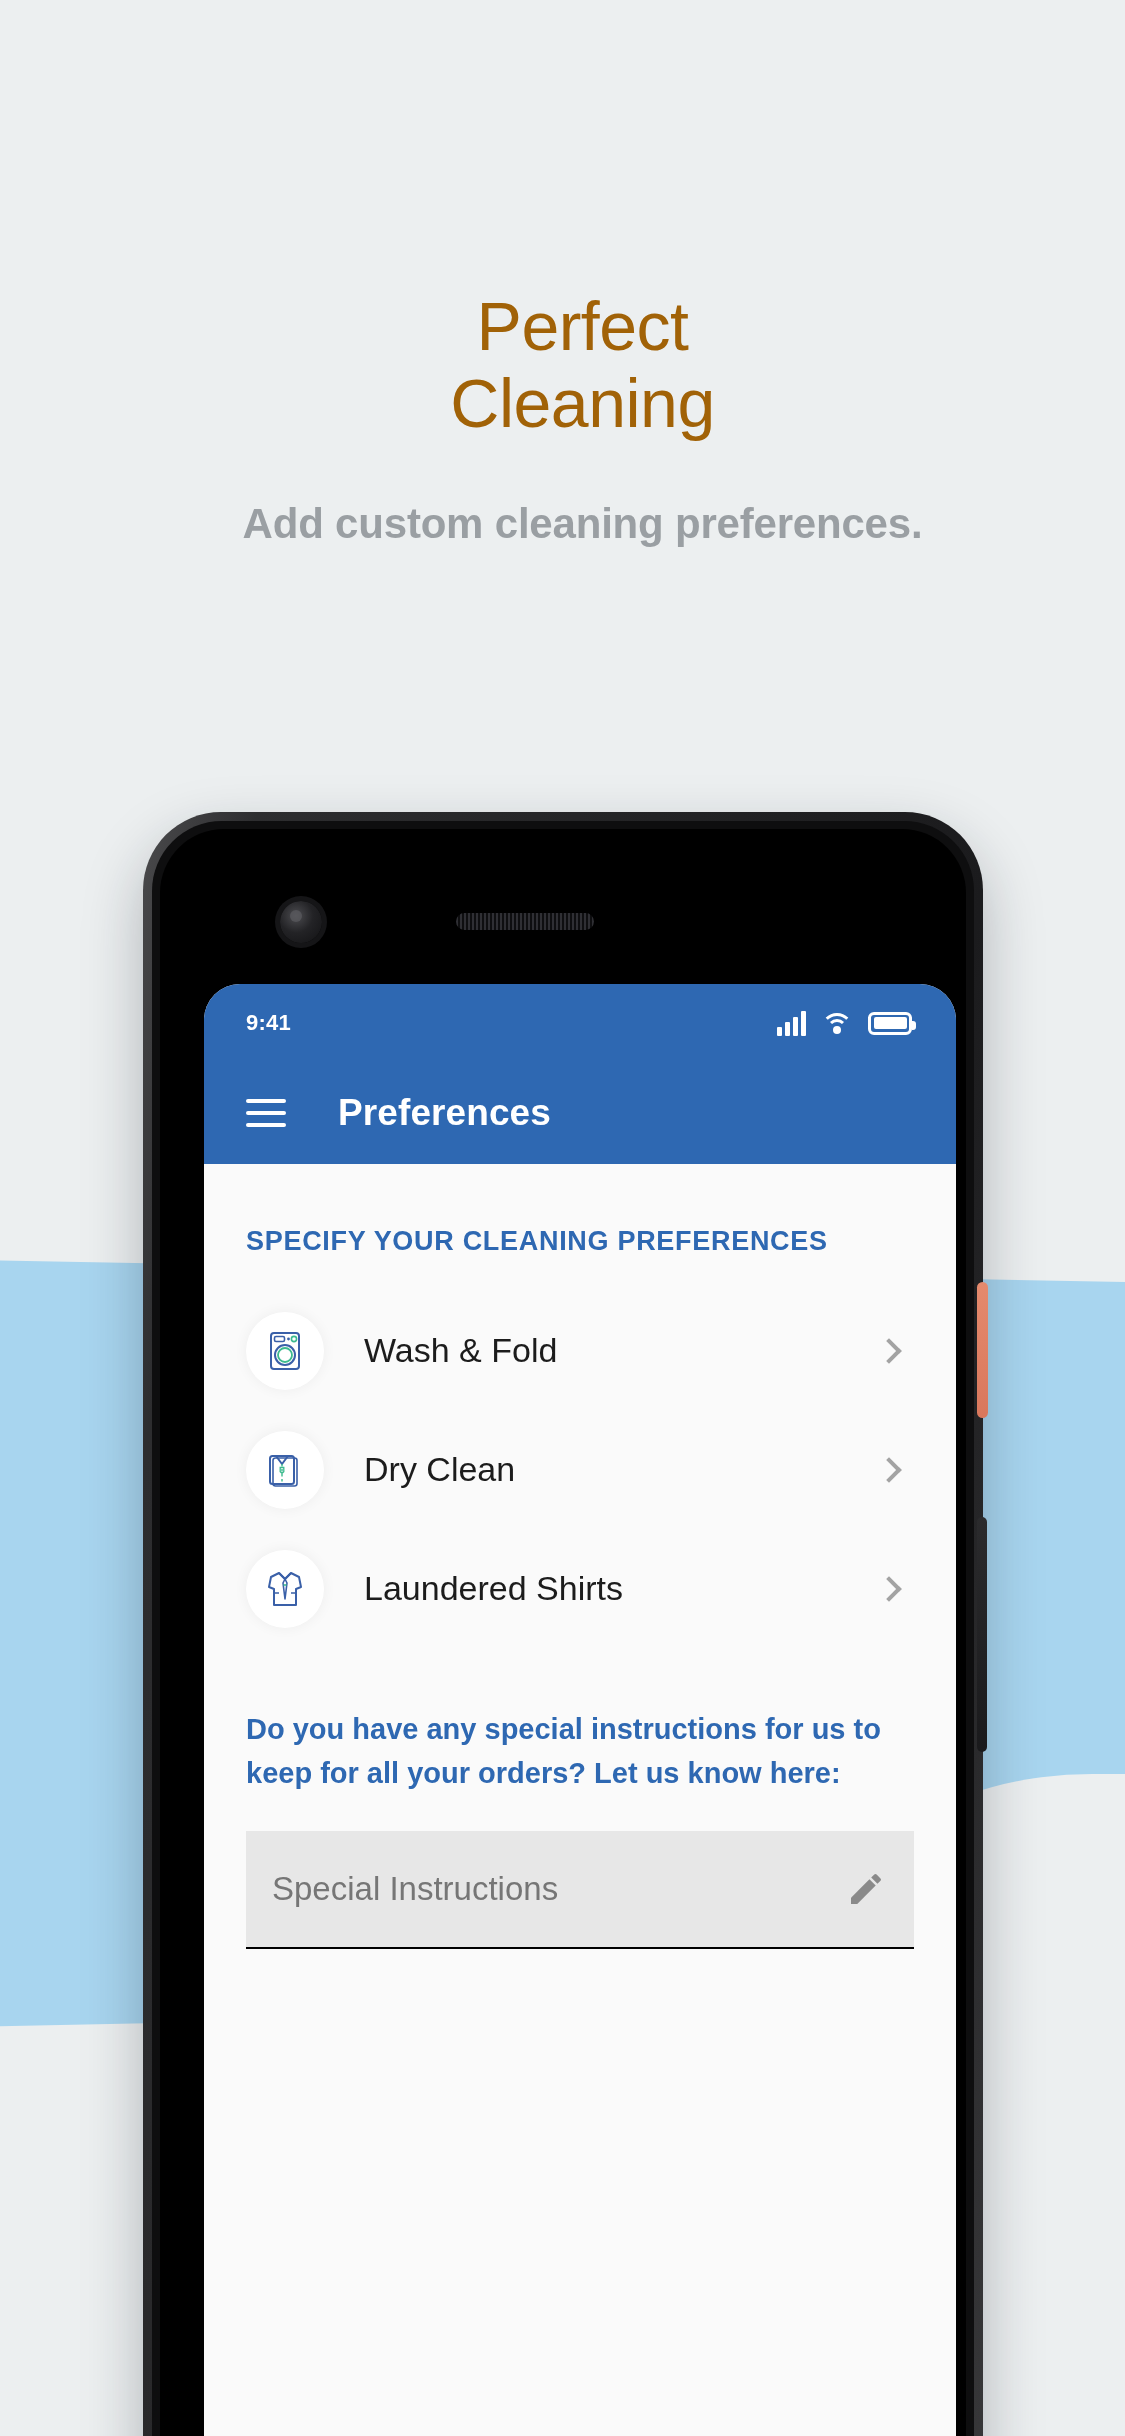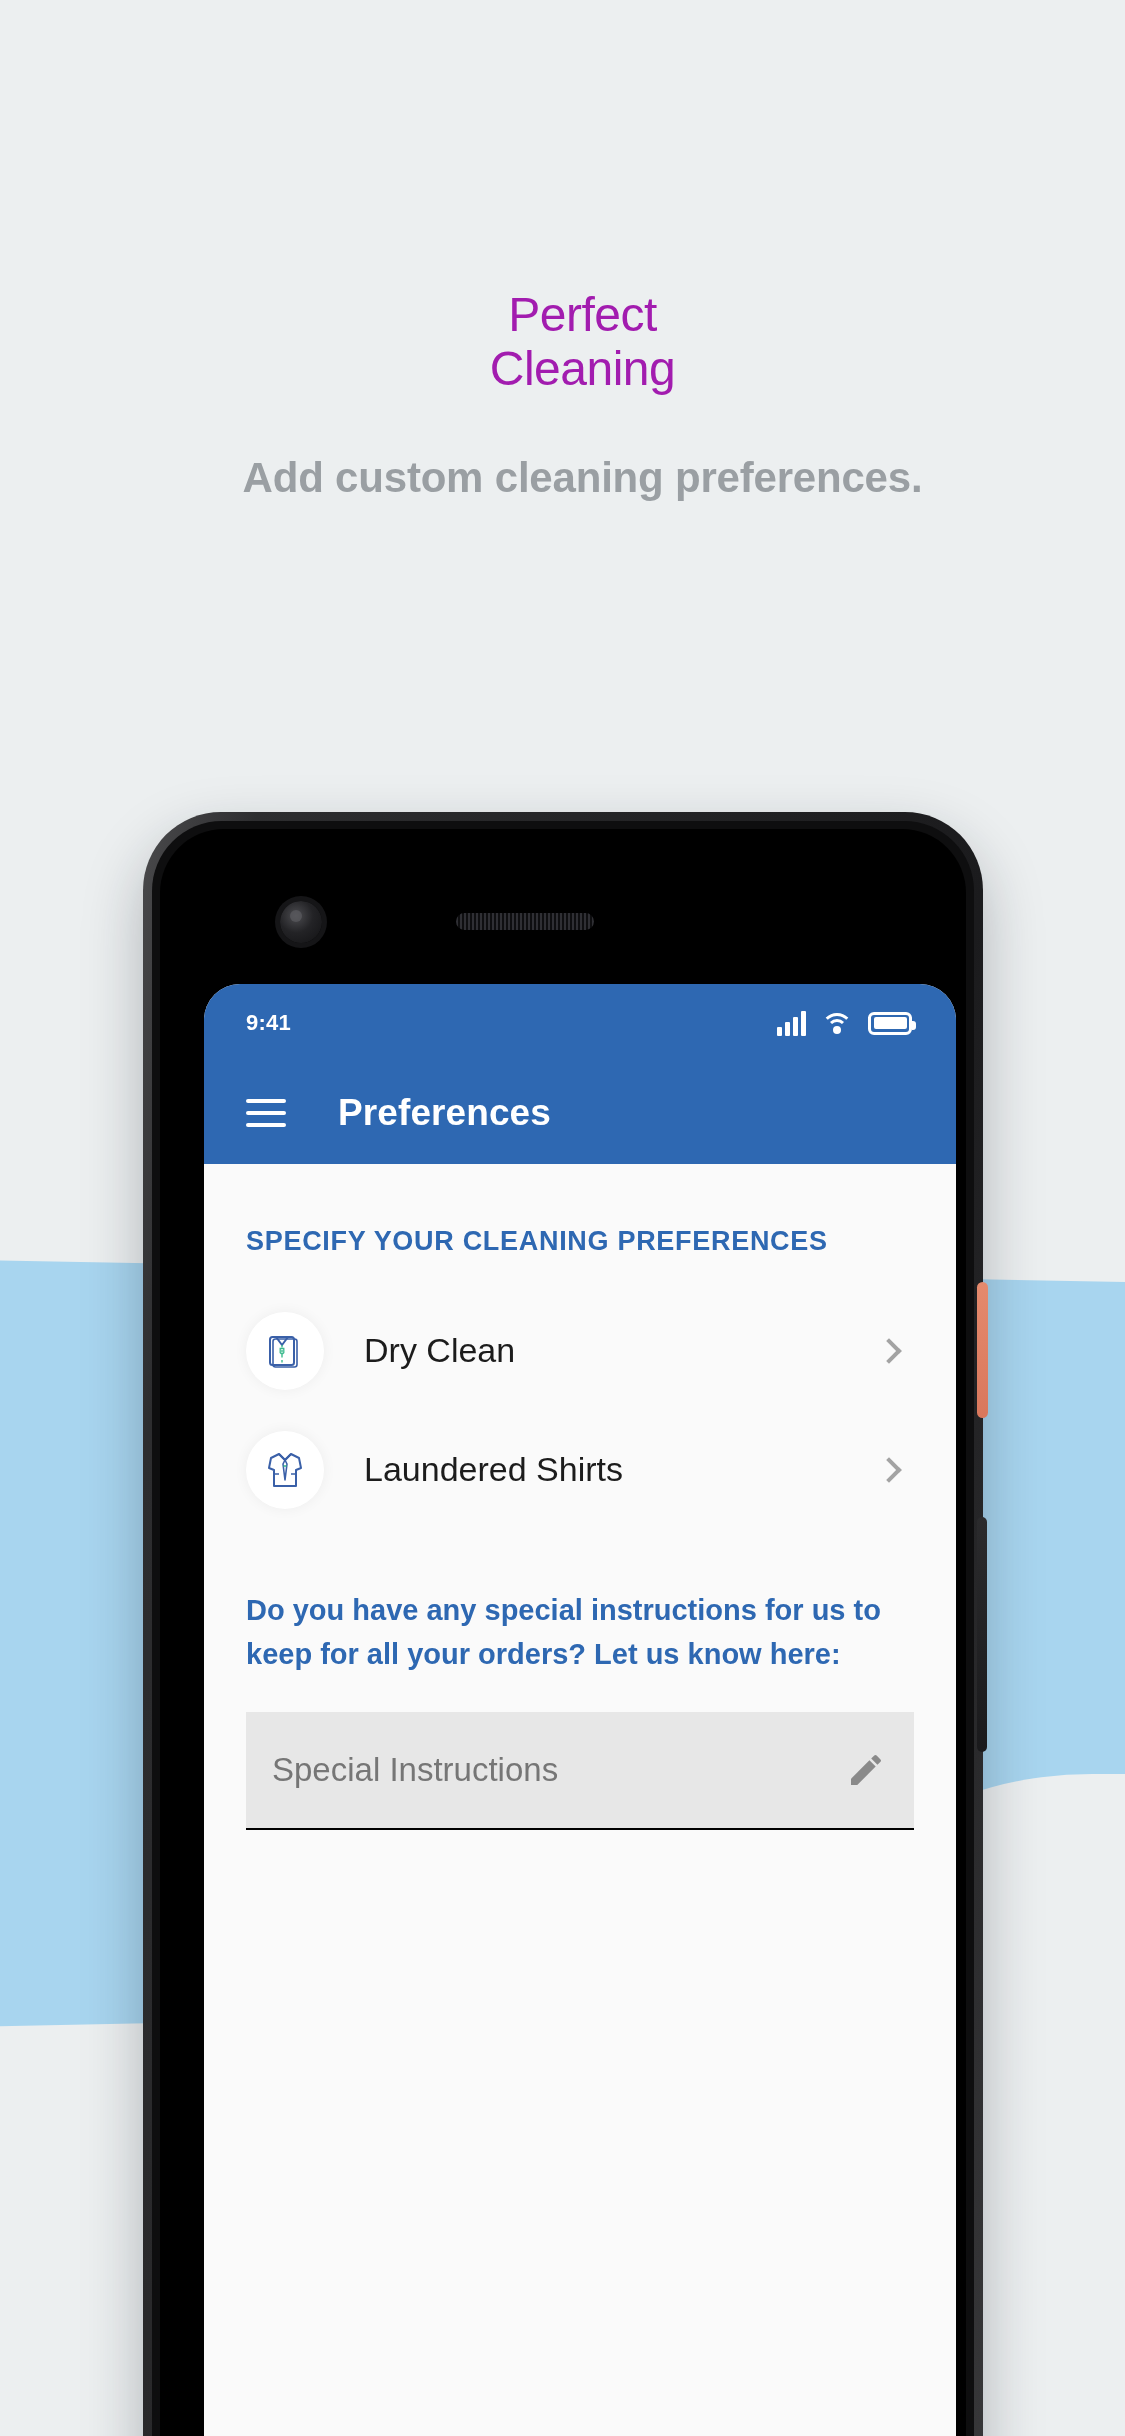--- a/index.html
+++ b/index.html
@@ -54,22 +54,22 @@
   }
 
   
   .promo {
     position:absolute;
     left:0; top:0; width:1125px;
     text-align:center;
     z-index:5;
   }
   .promo-title {
-    color:#a21caf;
-    font-size:48px;
+    color:#a16207;
+    font-size:68px;
     font-weight:300;
     line-height:1.13;
     letter-spacing:-0.5px;
     padding-top:288px;
     padding-left:40px;
   }
   .promo-title .line { display:block; }
   .promo-sub {
     color:#9a9fa3;
     font-size:42px;
@@ -350,20 +350,34 @@
         </div>
         <div class="appbar-title">Preferences</div>
       </div>
 
       <div class="content">
 
         <div class="section-head">SPECIFY YOUR CLEANING PREFERENCES</div>
 
         <div class="list">
 
+          <div class="list-item">
+            <span class="item-icon">
+              <svg width="48" height="48" viewBox="0 0 48 48" fill="none">
+                <rect x="10" y="6" width="28" height="36" rx="3" stroke="#3a60a8" stroke-width="2"></rect>
+                <rect x="13.5" y="9.5" width="10" height="5" rx="1.5" stroke="#3a60a8" stroke-width="1.6"></rect>
+                <circle cx="27.5" cy="12" r="1.4" fill="#3a60a8"></circle>
+                <circle cx="33" cy="12" r="2.6" stroke="#3cba8e" stroke-width="1.6"></circle>
+                <circle cx="24" cy="28" r="10" stroke="#3a60a8" stroke-width="2"></circle>
+                <circle cx="24" cy="28" r="7" stroke="#3cba8e" stroke-width="1.8"></circle>
+              </svg>
+            </span>
+            <span class="item-label">Wash &amp; Fold</span>
+            <span class="chevron"></span>
+          </div>
 
           <div class="list-item">
             <span class="item-icon">
               <svg width="48" height="48" viewBox="0 0 48 48" fill="none">
                 <rect x="12" y="12" width="24" height="28" rx="2.5" stroke="#3a60a8" stroke-width="1.6"></rect>
                 <rect x="9" y="10" width="24" height="28" rx="2.5" stroke="#3a60a8" stroke-width="2"></rect>
                 <path d="M15 10 L21 18 L27 10" stroke="#3a60a8" stroke-width="2" stroke-linejoin="round"></path>
                 <path d="M21 18 L21 38" stroke="#3cba8e" stroke-width="1.4" stroke-dasharray="2.5 2.5"></path>
                 <path d="M19.2 21.5h3.6v4.2l-1.8 1.6-1.8-1.6z" stroke="#3cba8e" stroke-width="1.3"></path>
               </svg>

